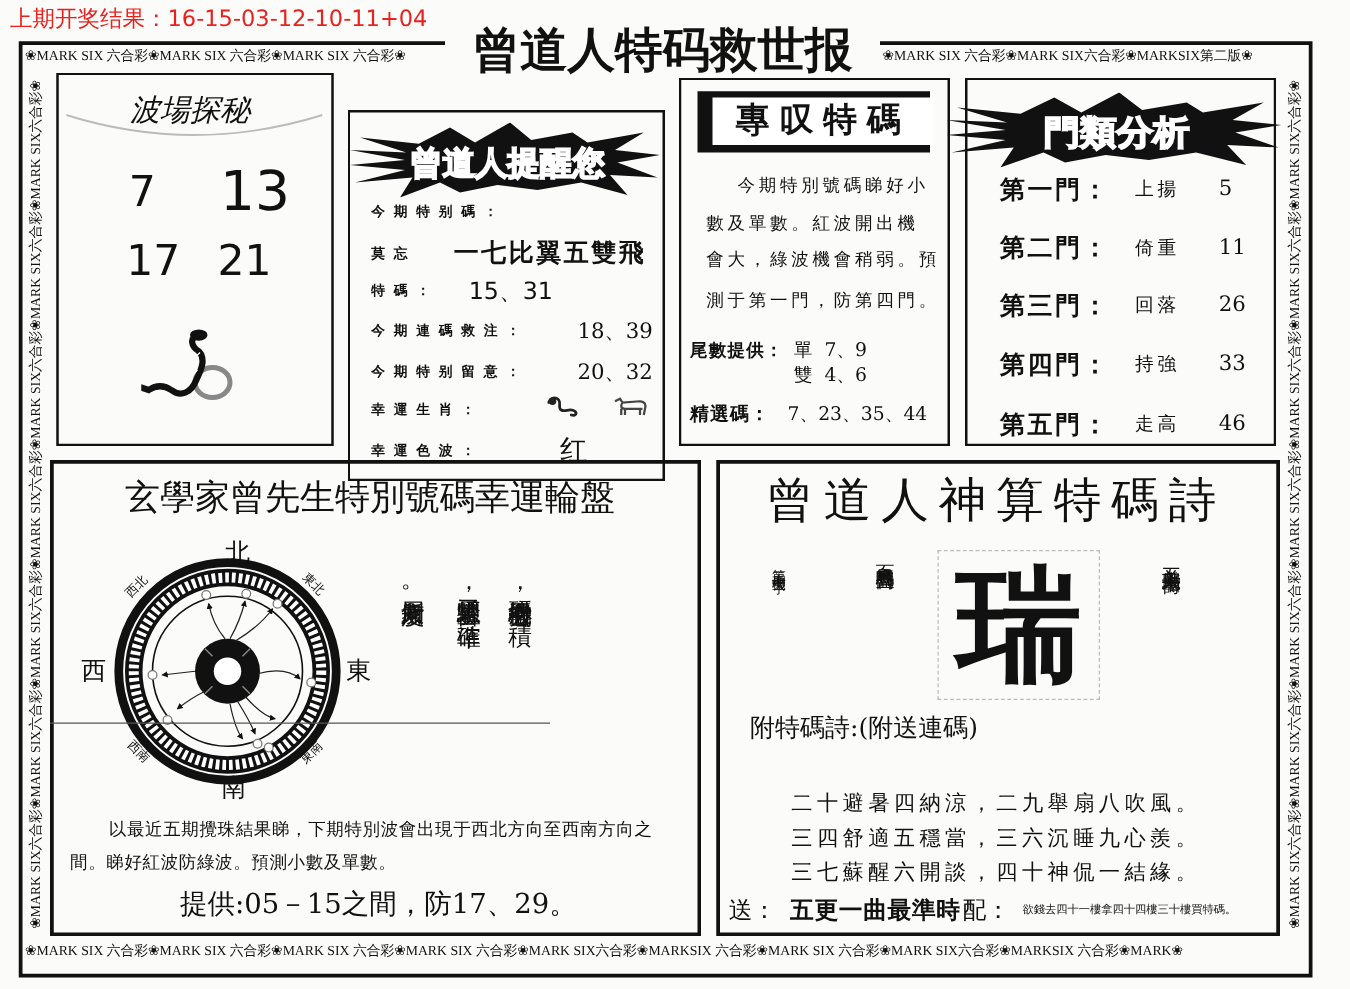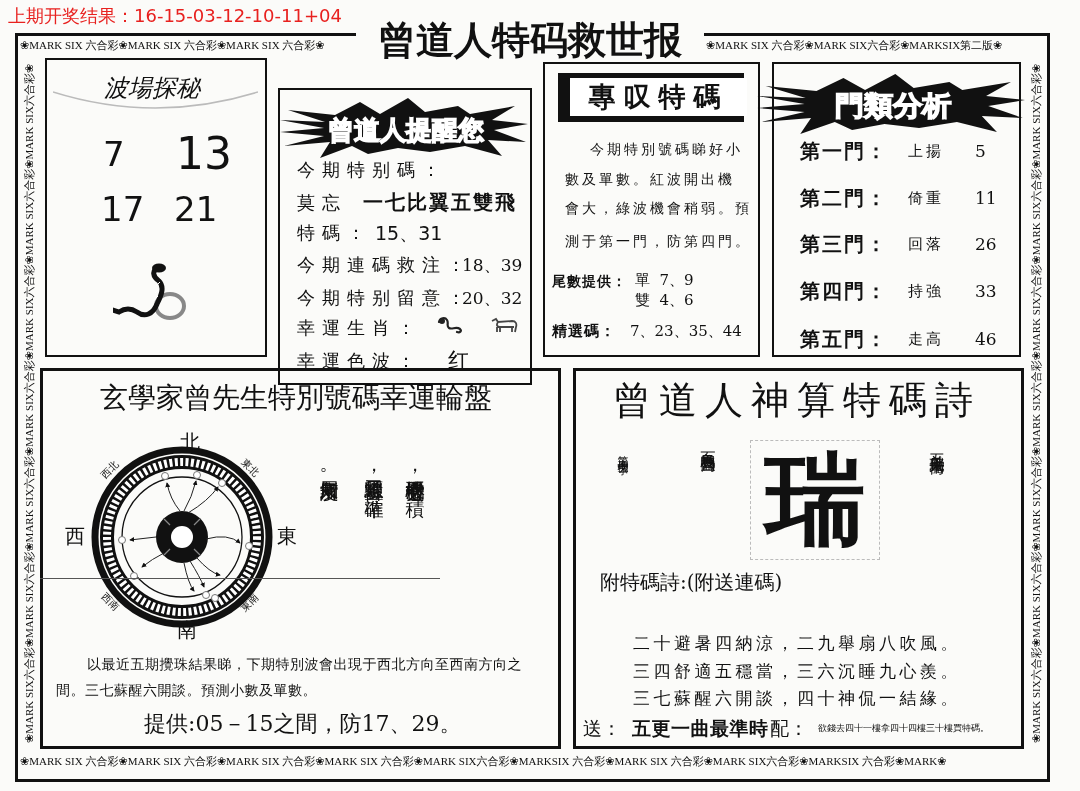--- a/index.html
+++ b/index.html
@@ -6,21 +6,21 @@
   body{width:1080px;height:791px;position:relative;overflow:hidden;background:#fbfbf9;color:#111;font-family:"DejaVu Serif",serif;}
   .abs{position:absolute;}
   .sans{font-family:"DejaVu Sans",sans-serif;}
   .serif{font-family:"DejaVu Serif",serif;}
   .nowrap{white-space:nowrap;}
   .panel{position:absolute;box-sizing:border-box;box-shadow:inset 0 0 0 2px #111;}
   .panel.thick{box-shadow:inset 0 0 0 3px #111;}
   .strip-h{position:absolute;height:16px;line-height:16px;font-size:11px;white-space:nowrap;overflow:hidden;font-family:"Liberation Serif",serif;letter-spacing:0;}
   .strip-v{position:absolute;width:22px;line-height:22px;font-size:11px;white-space:nowrap;overflow:hidden;font-family:"Liberation Serif",serif;writing-mode:vertical-rl;text-orientation:sideways;transform:rotate(180deg);text-align:center;}
   .vcol{position:absolute;writing-mode:vertical-rl;text-orientation:upright;white-space:nowrap;}
-  .row-label{font-size:18px;font-weight:normal;letter-spacing:7px;line-height:20px;}
+  .row-label{font-size:11px;font-weight:bold;letter-spacing:7px;line-height:20px;}
   .door-label{font-size:20px;font-weight:bold;letter-spacing:2px;line-height:26px;}
   .door-trend{font-size:15px;letter-spacing:3px;line-height:26px;}
   .door-num{font-size:17px;line-height:26px;}
   .tip-line{font-size:14px;letter-spacing:3px;line-height:20px;}
   .verse{font-size:17px;letter-spacing:3.5px;line-height:22px;white-space:nowrap;}
 </style>
 </head>
 <body>
 
 <div class="abs sans nowrap" style="left:8px;top:5px;font-size:18px;line-height:22px;color:#e8211f;">
@@ -173,21 +173,21 @@
   <div class="abs serif nowrap" style="left:58px;top:228px;width:24px;font-size:10px;line-height:12px;text-align:center;transform:rotate(45deg);">西南</div>
   <div class="abs serif nowrap" style="left:198px;top:229px;width:24px;font-size:10px;line-height:12px;text-align:center;transform:rotate(-45deg);">東南</div>
 
   <div class="abs" style="left:0;top:210px;width:400px;height:1px;background:#555;"></div>
 
   <div class="vcol serif" style="left:365px;top:98px;font-size:19px;line-height:22px;">玄機學潛心研究，積</div>
   <div class="vcol serif" style="left:324px;top:98px;font-size:19px;line-height:22px;">累了豐富經驗，準確</div>
   <div class="vcol serif" style="left:279px;top:98px;font-size:19px;line-height:22px;">度衆所周知。</div>
 
   <div class="abs serif nowrap" style="left:47px;top:286px;font-size:14px;letter-spacing:0.5px;line-height:20px;">以最近五期攪珠結果睇，下期特別波會出現于西北方向至西南方向之</div>
-  <div class="abs serif nowrap" style="left:16px;top:312px;font-size:14px;letter-spacing:0.5px;line-height:20px;">間。三七蘇醒六開談。預測小數及單數。</div>
+  <div class="abs serif nowrap" style="left:16px;top:312px;font-size:14px;letter-spacing:0.5px;line-height:20px;">間。睇好紅波防綠波。預測小數及單數。</div>
   <div class="abs serif nowrap" style="left:104px;top:342px;font-size:22px;line-height:28px;">提供:05－15之間，防17、29。</div>
 </div>
 
 <div class="panel thick" style="left:573px;top:368px;width:451px;height:381px;">
   <div class="abs sans nowrap" style="left:40px;top:10px;font-size:38px;letter-spacing:8px;line-height:44px;">曾道人神算特碼詩</div>
 
   <div class="vcol serif" style="left:43px;top:79px;font-size:11px;letter-spacing:1.3px;line-height:12px;">第三十期玄機字</div>
   <div class="vcol serif" style="left:127px;top:72px;font-size:15px;letter-spacing:1px;line-height:16px;">百鳥鳴春喜盈門</div>
 
   <div class="abs" style="left:177px;top:72px;width:130px;height:120px;box-sizing:border-box;border:1px dashed #bbb;">

